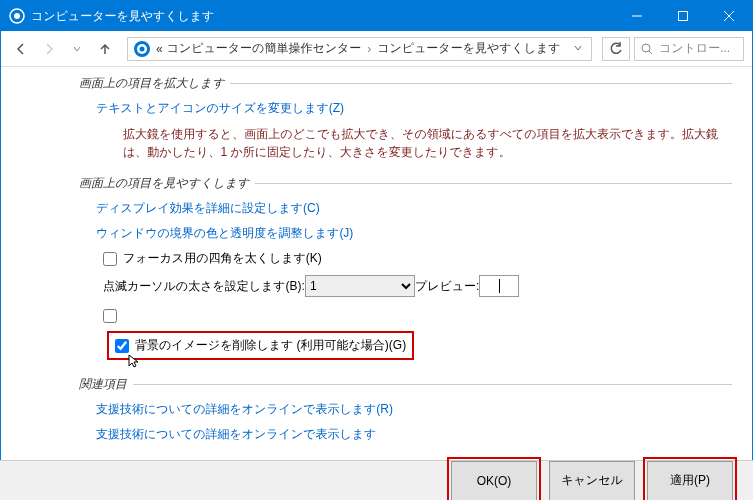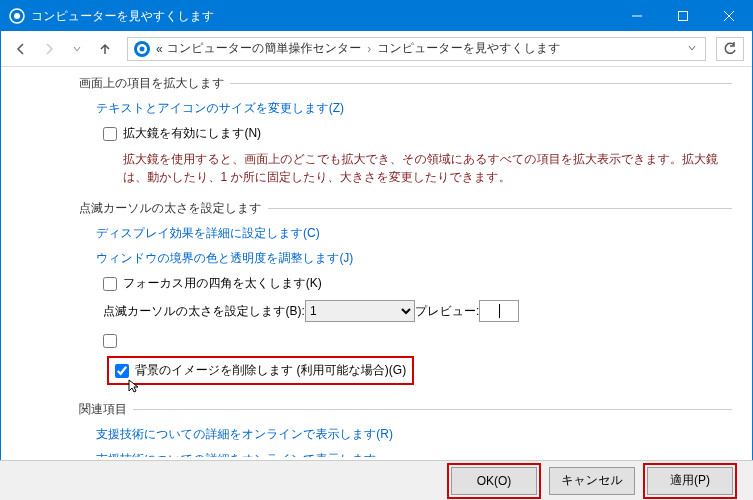--- a/index.html
+++ b/index.html
@@ -16,38 +16,38 @@
 .path-icon { width: 20px; height: 20px; }
 .path-text { font-size: 12px; color: #333; }
 .path-sep { color: #888; margin: 0 2px; }
 .path-end { margin-left: auto; display: flex; align-items: center; gap: 2px; }
 .path-dd { width: 18px; text-align: center; color: #666; cursor: pointer; }
 .refresh-btn { width: 28px; height: 24px; border: 1px solid #ccc; display: flex; align-items: center; justify-content: center; cursor: pointer; }
 .search-box { width: 110px; height: 24px; border: 1px solid #ccc; display: flex; align-items: center; padding: 0 6px; color: #888; gap: 6px; }
 .content { padding: 8px 20px 0 78px; height: 390px; overflow: hidden; }
 .group { margin-bottom: 14px; }
 .group-header { display: flex; align-items: center; margin-bottom: 8px; }
-.group-title { font-size: 12px; color: #333; white-space: nowrap; }
+.group-title { font-size: 12px; color: #333; white-space: nowrap; font-style: italic; }
 .group-line { flex: 1; height: 1px; background: #ccc; margin-left: 6px; }
 .link { color: #0066cc; cursor: pointer; font-size: 12px; display: block; margin-left: 17px; margin-bottom: 8px; }
 .checkbox-row { display: flex; align-items: center; margin-left: 24px; margin-bottom: 8px; }
 .checkbox-row input { margin-right: 6px; width: 14px; height: 14px; }
 .checkbox-row label { font-size: 12px; cursor: pointer; }
 .desc { margin-left: 44px; font-size: 12px; color: #7f1d1d; line-height: 1.5; margin-bottom: 10px; }
 .setting-row { display: flex; align-items: center; margin-left: 24px; margin-bottom: 12px; }
 .setting-row .lbl { font-size: 12px; }
 .setting-row select { width: 110px; height: 22px; font-size: 12px; border: 1px solid #999; }
 .setting-row .preview-box { width: 40px; height: 22px; border: 1px solid #999; display: flex; align-items: center; justify-content: center; }
 .preview-cursor { width: 1px; height: 14px; background: #000; }
 .highlighted { border: 2px solid #d00000; padding: 4px 6px; display: inline-flex; align-items: center; margin-left: 28px; position: relative; }
 .highlighted input { margin-right: 6px; width: 14px; height: 14px; }
 .highlighted label { font-size: 12px; }
 .cursor-pointer { position: absolute; left: 18px; top: 20px; }
 .footer { position: absolute; bottom: 0; left: 0; right: 0; height: 40px; border-top: 1px solid #ccc; background: #f0f0f0; display: flex; justify-content: flex-end; align-items: center; padding-right: 16px; gap: 8px; }
-.footer button { min-width: 86px; height: 28px; font-size: 12px; border: 1px solid #999; background: #e1e1e1; cursor: pointer; }
+.footer button { min-width: 86px; height: 40px; font-size: 12px; border: 1px solid #999; background: #e1e1e1; cursor: pointer; }
 .footer .hl { border: 2px solid #d00000; padding: 2px; }
 .footer .hl button { margin: 0; }
 </style>
 </head>
 <body>
 
 <div class="titlebar">
   <span class="titlebar-icon">
     <svg viewBox="0 0 16 16">
         <circle cx="8" cy="8" r="7" fill="none" stroke="#fff" stroke-width="1.5"></circle>
@@ -111,40 +111,43 @@
             <path d="M2 3 L5 7 L8 3" fill="none" stroke="#666" stroke-width="1"></path>
           </svg></span>
     </div>
   </div>
   <div class="refresh-btn">
       <svg width="14" height="14">
         <path d="M11 3 A5 5 0 1 0 12 8" fill="none" stroke="#555" stroke-width="1.5"></path>
         <path d="M11 0 L11 4 L7 4" fill="none" stroke="#555" stroke-width="1.5"></path>
       </svg>
     </div>
+  <div class="search-box">
+    <svg width="12" height="12">
+        <circle cx="5" cy="5" r="4" fill="none" stroke="#888" stroke-width="1"></circle>
+        <line x1="8" y1="8" x2="11" y2="11" stroke="#888" stroke-width="1"></line>
+      </svg>
+    <span>コントロー...</span>
+  </div>
 </div>
 
 <div class="content">
 
   <div class="group">
     <div class="group-header">
       <span class="group-title">画面上の項目を拡大します</span>
       <div class="group-line"></div>
     </div>
     <a class="link">テキストとアイコンのサイズを変更します(Z)</a>
-    <div class="checkbox-row">
-      <input type="checkbox" style="">
-      <label>拡大鏡を有効にします(N)</label>
-    </div>
     <div class="desc">拡大鏡を使用すると、画面上のどこでも拡大でき、その領域にあるすべての項目を拡大表示できます。拡大鏡は、動かしたり、1 か所に固定したり、大きさを変更したりできます。</div>
   </div>
 
   <div class="group">
     <div class="group-header">
-      <span class="group-title">点滅カーソルの太さを設定します</span>
+      <span class="group-title">画面上の項目を見やすくします</span>
       <div class="group-line"></div>
     </div>
     <a class="link">ディスプレイ効果を詳細に設定します(C)</a>
     <a class="link">ウィンドウの境界の色と透明度を調整します(J)</a>
     <div class="checkbox-row">
       <input type="checkbox" style="">
       <label>フォーカス用の四角を太くします(K)</label>
     </div>
     <div class="setting-row">
       <span class="lbl">点滅カーソルの太さを設定します(B):</span>

